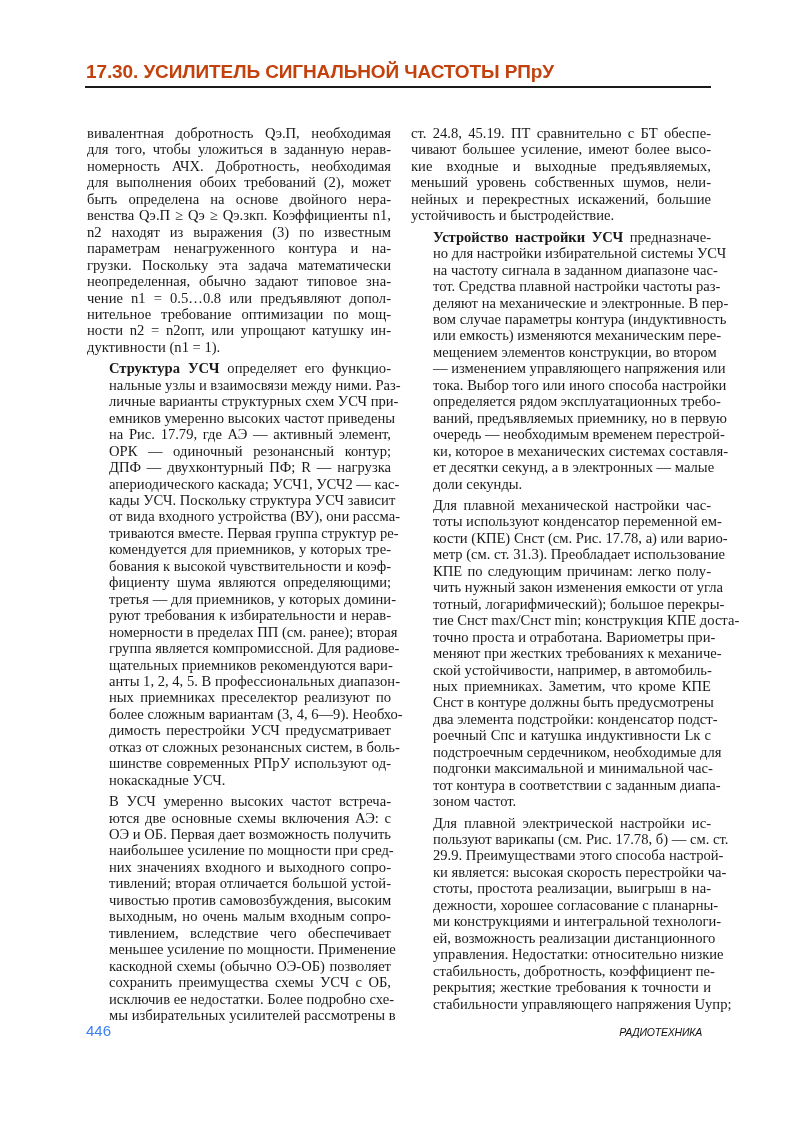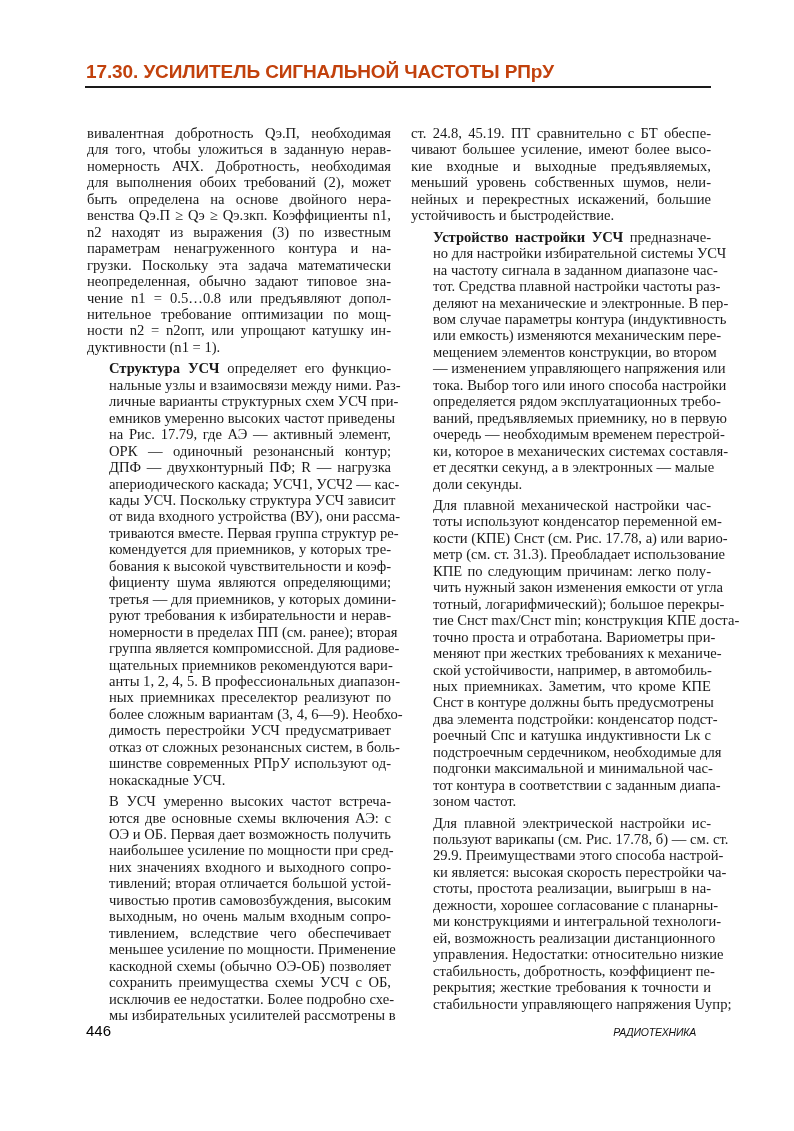--- a/index.html
+++ b/index.html
@@ -19,24 +19,24 @@
   }
   .col-left { left: 87px; width: 304px; }
   .col-right { left: 411px; width: 300px; }
   .para { margin: 0 0 5px 0; text-indent: 22px; }
   .para.cont { text-indent: 0; }
   .line { display: block; text-align: justify; text-align-last: justify; white-space: nowrap; }
   .line.last { text-align-last: left; }
   b { font-weight: bold; }
   .footer-page {
     position: absolute; left: 86px; top: 1022px;
-    font-family: "Liberation Sans", sans-serif; font-size: 15px; color: #000000;
+    font-family: "Liberation Sans", sans-serif; font-size: 15px; color: #3b82f6;
   }
   .footer-title {
-    position: absolute; right: 98px; top: 1026px;
+    position: absolute; right: 92px; top: 1026px;
     font-family: "Liberation Sans", sans-serif; font-size: 10.5px; font-style: italic; color: #111;
     letter-spacing: -0.2px;
   }
 </style>
 </head>
 <body>
 
 <div class="page-header">17.30. УСИЛИТЕЛЬ СИГНАЛЬНОЙ ЧАСТОТЫ РПрУ</div>
 <div class="header-rule"></div>
 

